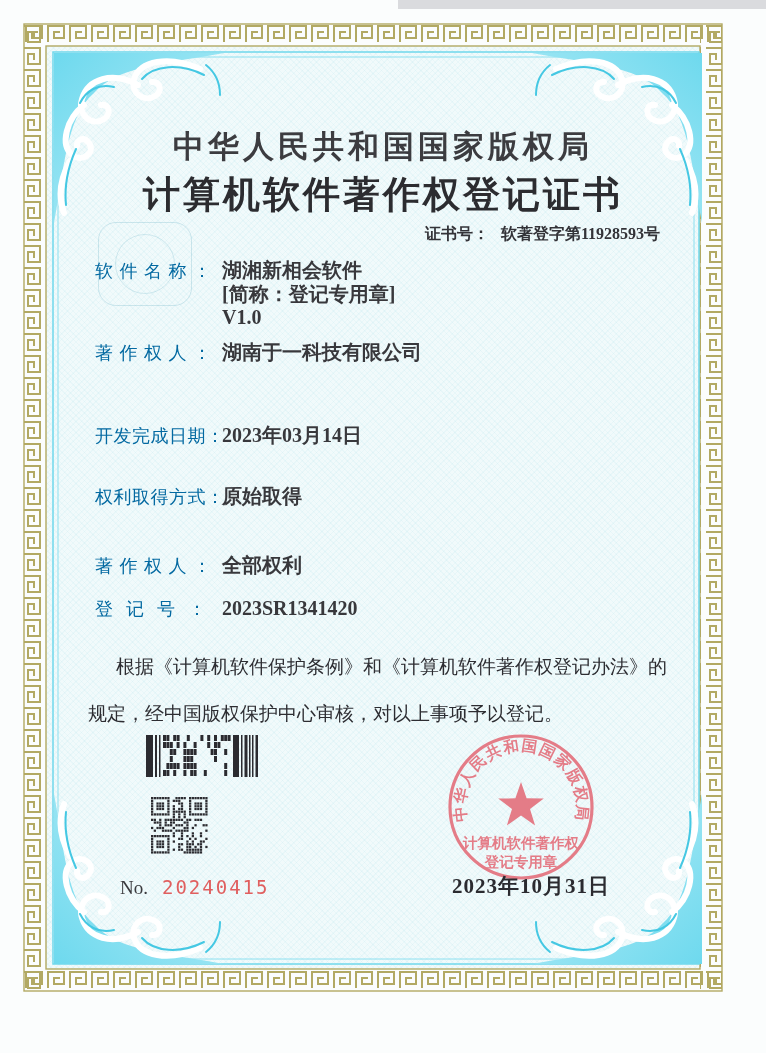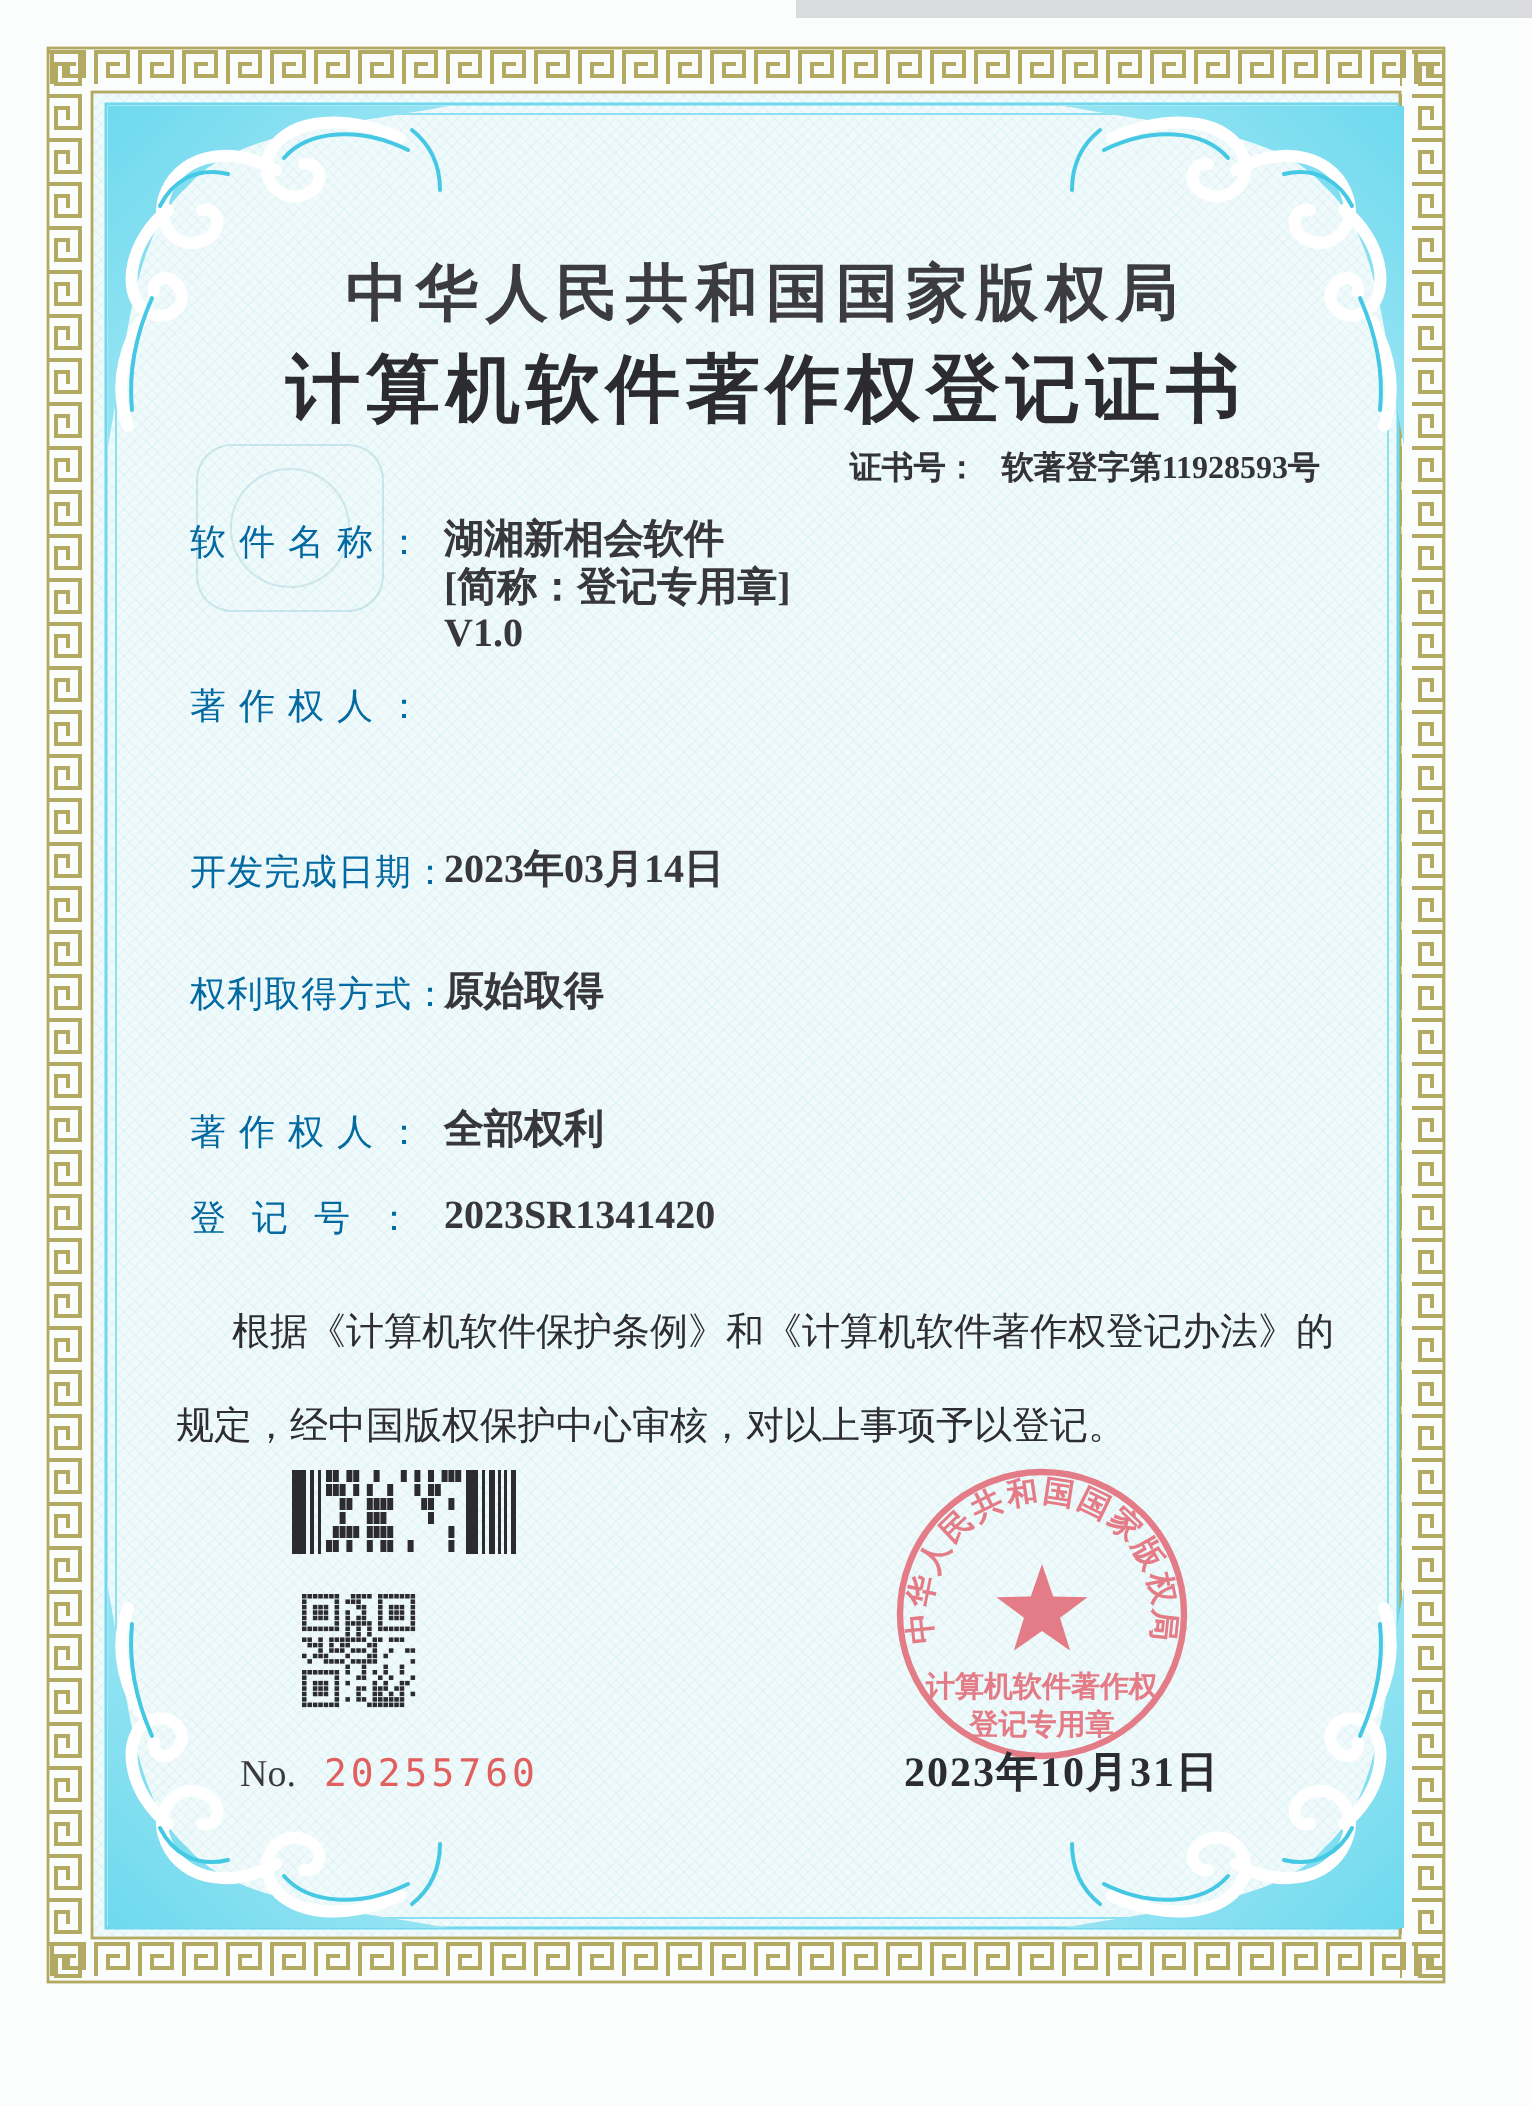--- a/index.html
+++ b/index.html
@@ -114,20 +114,21 @@
   <div class="field-row" style="top:259px">
     <span class="field-label ls6">软件名称：</span>
     <div class="field-value">
       <div>湖湘新相会软件</div>
       <div>[简称：登记专用章]</div>
       <div>V1.0</div>
     </div>
   </div>
   <div class="field-row" style="top:341px">
     <span class="field-label ls6">著作权人：</span>
+    <div class="field-value">湖南于一科技有限公司</div>
   </div>
   <div class="field-row" style="top:424px">
     <span class="field-label ls0">开发完成日期：</span>
     <div class="field-value">2023年03月14日</div>
   </div>
   <div class="field-row" style="top:485px">
     <span class="field-label ls0">权利取得方式：</span>
     <div class="field-value">原始取得</div>
   </div>
   <div class="field-row" style="top:554px">
@@ -428,21 +429,21 @@
       <rect x="32.57142857142857" y="54.28571428571429" width="2.2642857142857142" height="2.2642857142857142" fill="#2b2b30"></rect>
       <rect x="35.285714285714285" y="54.28571428571429" width="2.2642857142857142" height="2.2642857142857142" fill="#2b2b30"></rect>
       <rect x="38" y="54.28571428571429" width="2.2642857142857142" height="2.2642857142857142" fill="#2b2b30"></rect>
       <rect x="40.714285714285715" y="54.28571428571429" width="2.2642857142857142" height="2.2642857142857142" fill="#2b2b30"></rect>
       <rect x="43.42857142857143" y="54.28571428571429" width="2.2642857142857142" height="2.2642857142857142" fill="#2b2b30"></rect>
       <rect x="46.142857142857146" y="54.28571428571429" width="2.2642857142857142" height="2.2642857142857142" fill="#2b2b30"></rect>
       <rect x="48.85714285714286" y="54.28571428571429" width="2.2642857142857142" height="2.2642857142857142" fill="#2b2b30"></rect>
     </svg>
 
   <div class="serial">
-    <span>No.</span><span class="num" id="serial-num" style="color: rgb(224, 95, 95);">20255760</span>
+    <span>No.</span><span class="num" id="serial-num" style="color: rgb(224, 95, 95);">20240415</span>
   </div>
 
   <svg class="seal-wrap" viewBox="0 0 150 150">
     <circle cx="75" cy="75" r="71" fill="none" stroke="#e4737f" stroke-width="3.2"></circle>
     <path id="sealArc" d="M 22.4 94.2 A 56 56 0 1 1 127.6 94.2" fill="none"></path>
     <text font-size="15.5" font-weight="bold" fill="#e4737f" letter-spacing="1.5">
       <textPath href="#sealArc" startOffset="50%" text-anchor="middle">中华人民共和国国家版权局</textPath>
     </text>
     <polygon fill="#e4737f" points="75,50 80.6,66.3 97.8,66.6 84,76.9 89.1,93.4 75,83.5 60.9,93.4 66,76.9 52.2,66.6 69.4,66.3"></polygon>
     <text x="75" y="116" text-anchor="middle" font-size="14.5" font-weight="bold" fill="#e4737f">计算机软件著作权</text>

